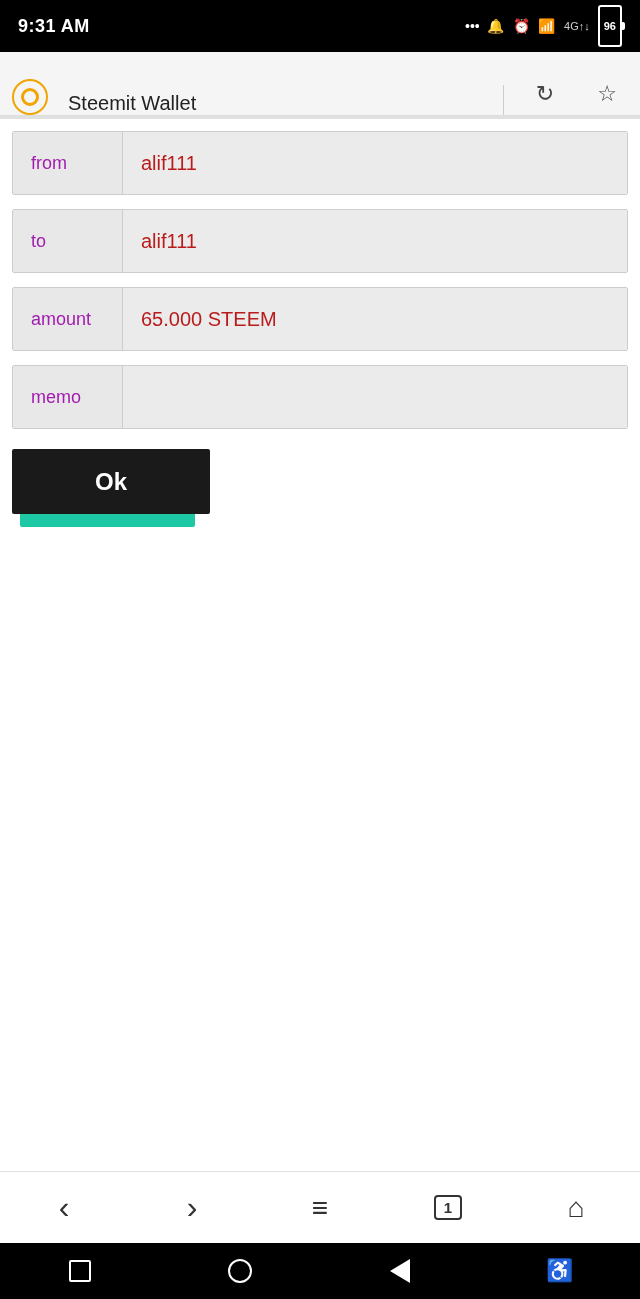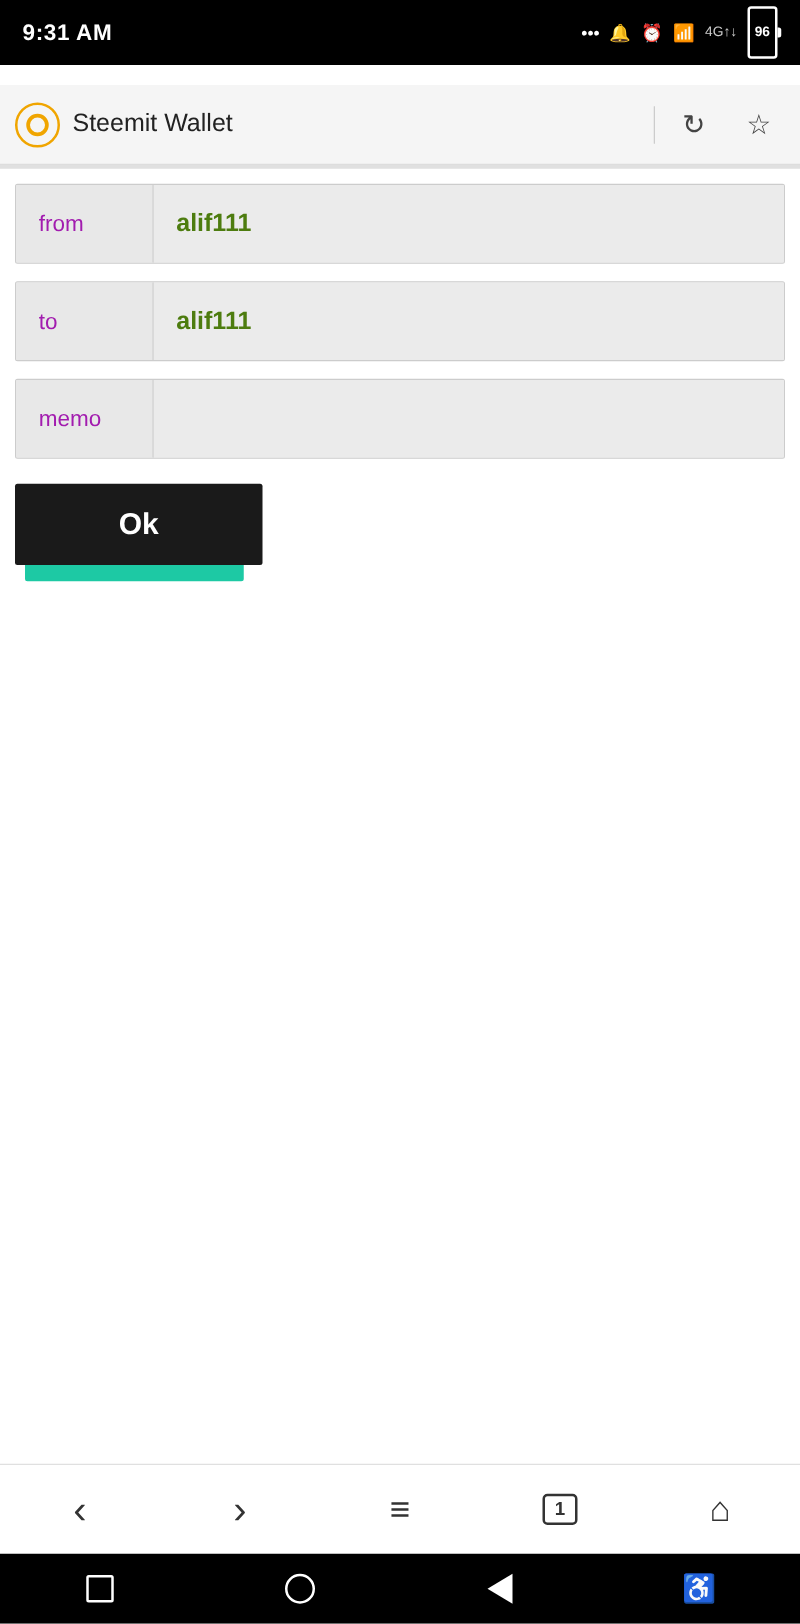--- a/index.html
+++ b/index.html
@@ -54,26 +54,25 @@
       height: 8px;
       background: #fff;
       border-radius: 0 2px 2px 0;
     }
 
     
     .browser-bar {
       background: #f5f5f5;
       height: 64px;
       display: flex;
-      align-items: center;
+      align-items: flex-end;
       padding: 0 12px;
       border-bottom: 1px solid #ddd;
-      gap: 10px;
-      flex-shrink: 0;
-      margin-top: 16px;
+      gap: 20px;
+      flex-shrink: 0;
     }
     .browser-logo {
       width: 36px;
       height: 36px;
       border-radius: 50%;
       border: 2px solid #f0a500;
       display: flex;
       align-items: center;
       justify-content: center;
       flex-shrink: 0;
@@ -136,27 +135,26 @@
       font-weight: 400;
       padding: 0 18px;
       display: flex;
       align-items: center;
       min-width: 110px;
       border-right: 1px solid #ccc;
     }
 
     .form-value {
       background: #ebebeb;
-      color: #4d7c0f;
+      color: #b91c1c;
       font-size: 20px;
       padding: 0 18px;
       display: flex;
       align-items: center;
       flex: 1;
-      font-weight: bold;
     }
 
     
     .ok-button-wrapper {
       position: relative;
       margin: 20px 12px 30px 12px;
       width: 175px;
       height: 70px;
     }
     .ok-button-shadow {
@@ -287,20 +285,24 @@
     <div class="form-row">
       <div class="form-label">from</div>
       <div class="form-value">alif111</div>
     </div>
 
     <div class="form-row">
       <div class="form-label">to</div>
       <div class="form-value">alif111</div>
     </div>
 
+    <div class="form-row">
+      <div class="form-label">amount</div>
+      <div class="form-value">65.000 STEEM</div>
+    </div>
 
     <div class="form-row">
       <div class="form-label">memo</div>
       <div class="form-value"></div>
     </div>
 
     <div class="ok-button-wrapper">
       <div class="ok-button-shadow"></div>
       <button class="ok-button">Ok</button>
     </div>

